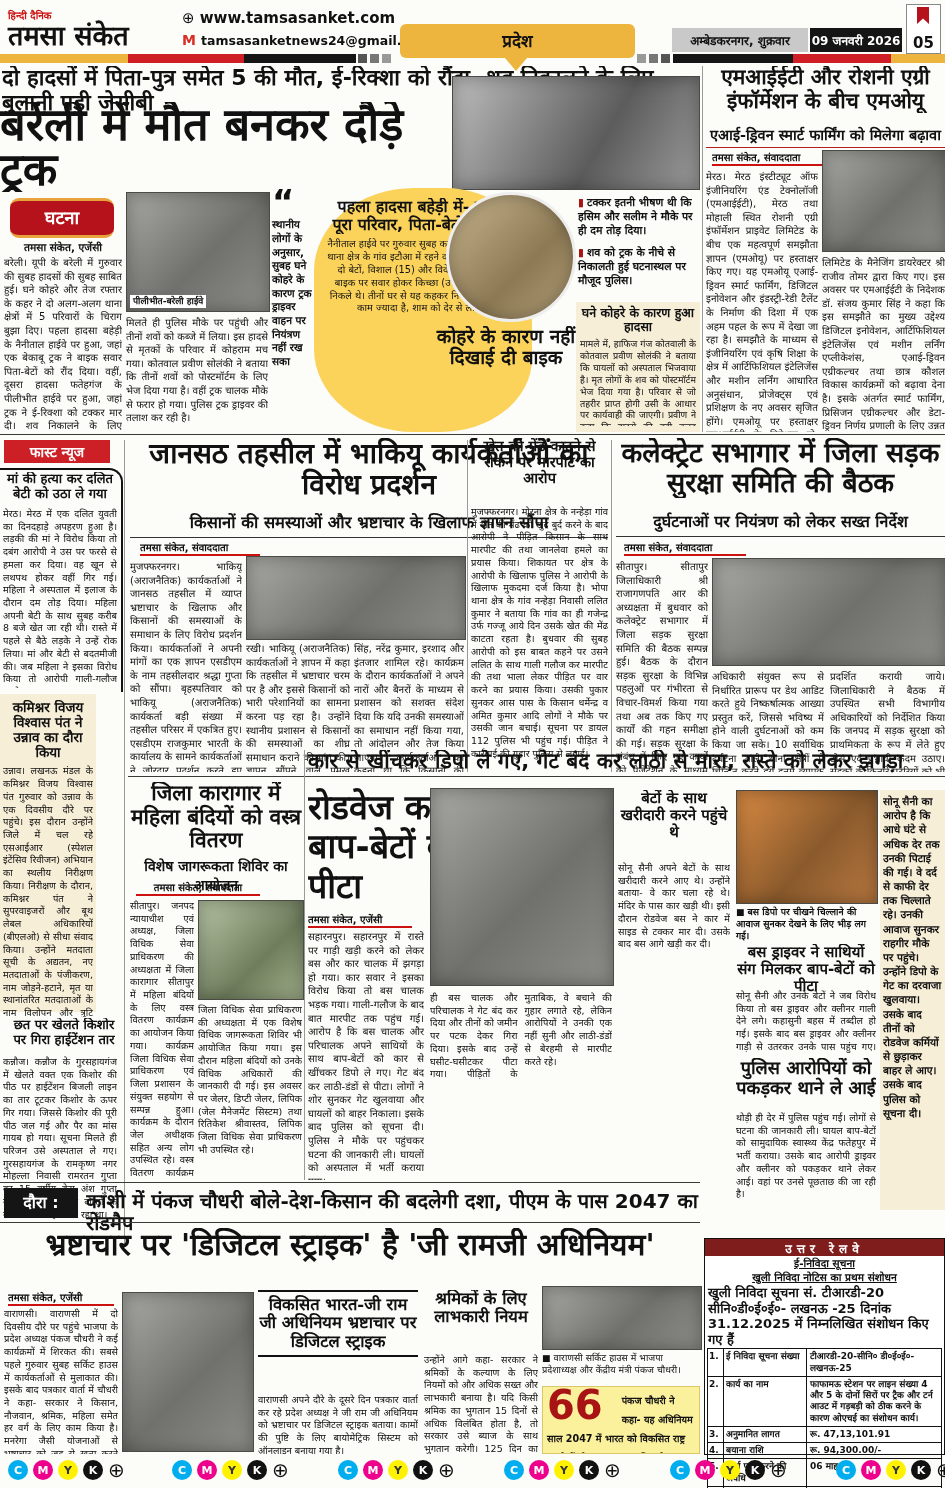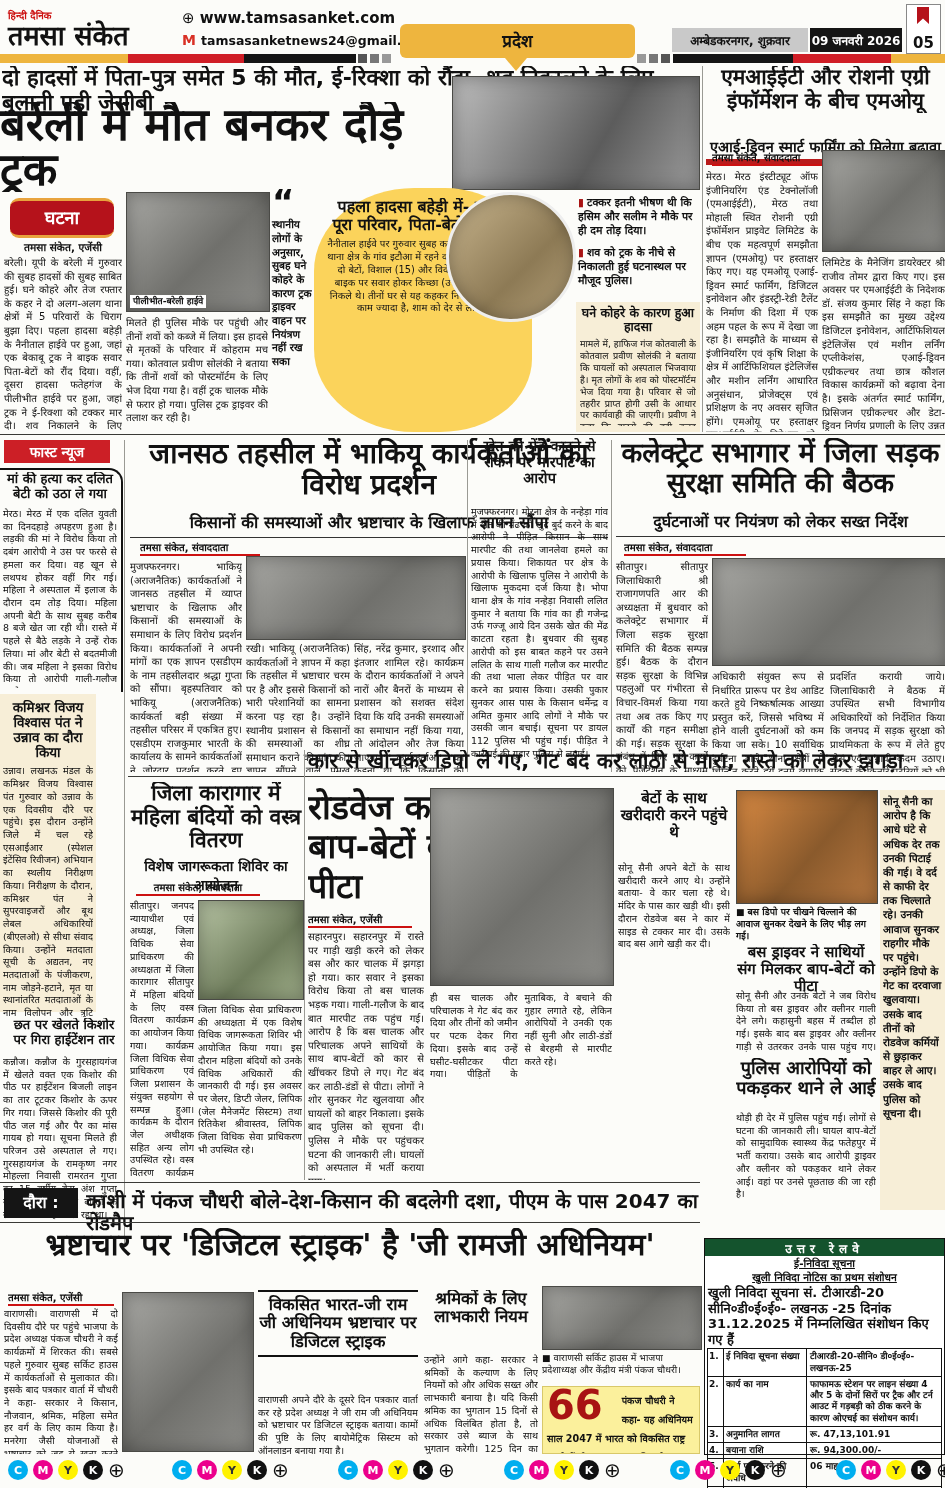--- a/index.html
+++ b/index.html
@@ -97,33 +97,34 @@
   <div class="abs" style="left:272px;top:192px;width:42px;height:240px;">
     <div class="xb" style="font-size:34px;line-height:.6;">“</div>
     <div class="b" style="font-size:10.5px;line-height:1.3;margin-top:6px;">स्थानीय लोगों के अनुसार, सुबह घने कोहरे के कारण ट्रक ड्राइवर वाहन पर नियंत्रण नहीं रख सका</div>
   </div>
 
   <div class="abs" style="left:314px;top:188px;width:218px;height:244px;background:#fbd35b;border-radius:46% 40% 42% 46% / 34% 30% 30% 34%;padding:10px 12px;box-sizing:border-box;">
     <div class="xb ctr hl" style="font-size:16px;">पहला हादसा बहेड़ी में- उजड़ा पूरा परिवार, पिता-बेटों की मौत</div>
     <div class="ctr" style="font-size:9.8px;line-height:1.32;margin-top:4px;overflow:hidden;">नैनीताल हाईवे पर गुरुवार सुबह करीब 8 बजे देवरनिया थाना क्षेत्र के गांव इटौआ में रहने वाले पप्पू (55) अपने दो बेटों, विशाल (15) और विवेक (20) के साथ बाइक पर सवार होकर किच्छा (उत्तराखंड) की ओर निकले थे। तीनों घर से यह कहकर निकले थे कि आज काम ज्यादा है, शाम को देर से लौटेंगे।</div>
   </div>
   <div class="abs photo-warm" style="left:446px;top:192px;width:124px;height:124px;border-radius:50%;border:3px solid #eee;box-shadow:inset 0 0 16px rgba(0,0,0,.3);"></div>
+  <div class="abs xb ctr hl" style="left:436px;top:326px;width:140px;font-size:19px;">कोहरे के कारण नहीं दिखाई दी बाइक</div>
 
   <div class="abs" style="left:578px;top:196px;width:122px;">
     <div class="b" style="font-size:10.8px;line-height:1.3;margin-bottom:8px;"><span class="bullet-sq">▮</span><span>टक्कर इतनी भीषण थी कि हसिम और सलीम ने मौके पर ही दम तोड़ दिया।</span></div>
     <div class="b" style="font-size:10.8px;line-height:1.3;"><span class="bullet-sq">▮</span><span>शव को ट्रक के नीचे से निकालती हुई घटनास्थल पर मौजूद पुलिस।</span></div>
   </div>
   <div class="abs cream" style="left:576px;top:302px;width:124px;height:130px;padding:4px;box-sizing:border-box;">
     <div class="xb ctr" style="font-size:12.5px;line-height:1.15;">घने कोहरे के कारण हुआ हादसा</div>
     <div class="just" style="font-size:9.2px;line-height:1.3;margin-top:3px;overflow:hidden;height:88px;">मामले में, हाफिज गंज कोतवाली के कोतवाल प्रवीण सोलंकी ने बताया कि घायलों को अस्पताल भिजवाया है। मृत लोगों के शव को पोस्टमॉर्टम भेज दिया गया है। परिवार से जो तहरीर प्राप्त होगी उसी के आधार पर कार्यवाही की जाएगी। प्रवीण ने कहा कि हादसे की बड़ी वजह कोहरा है। कोहरे की वजह से हादसा हुआ है।</div>
   </div>
 
   <div class="abs vrule" style="left:702px;top:66px;height:366px;"></div>
   <div class="abs xb ctr hl" style="left:706px;top:66px;width:239px;font-size:21px;">एमआईईटी और रोशनी एग्री इंफॉर्मेशन के बीच एमओयू</div>
-  <div class="abs xb ctr" style="left:706px;top:124px;width:239px;font-size:14.5px;border-bottom:6px solid #b91c1c;padding-bottom:3px;margin-top:12px;">एआई-ड्रिवन स्मार्ट फार्मिंग को मिलेगा बढ़ावा</div>
+  <div class="abs xb ctr" style="left:706px;top:124px;width:239px;font-size:14.5px;border-bottom:1px solid #b91c1c;padding-bottom:3px;">एआई-ड्रिवन स्मार्ट फार्मिंग को मिलेगा बढ़ावा</div>
   <div class="abs byline redline" style="left:712px;top:150px;width:118px;font-size:10px;">तमसा संकेत, संवाददाता</div>
   <div class="abs photo" style="left:822px;top:150px;width:123px;height:100px;"></div>
   <div class="abs body just" style="left:706px;top:170px;width:112px;height:262px;">मेरठ। मेरठ इंस्टीट्यूट ऑफ इंजीनियरिंग एंड टेक्नोलॉजी (एमआईईटी), मेरठ तथा मोहाली स्थित रोशनी एग्री इंफॉर्मेशन प्राइवेट लिमिटेड के बीच एक महत्वपूर्ण समझौता ज्ञापन (एमओयू) पर हस्ताक्षर किए गए। यह एमओयू एआई-ड्रिवन स्मार्ट फार्मिंग, डिजिटल इनोवेशन और इंडस्ट्री-रेडी टैलेंट के निर्माण की दिशा में एक अहम पहल के रूप में देखा जा रहा है। समझौते के माध्यम से इंजीनियरिंग एवं कृषि शिक्षा के क्षेत्र में आर्टिफिशियल इंटेलिजेंस और मशीन लर्निंग आधारित अनुसंधान, प्रोजेक्ट्स एवं प्रशिक्षण के नए अवसर सृजित होंगे। एमओयू पर हस्ताक्षर एमआईईटी के निदेशक प्रो. (डॉ.) संजय कुमार सिंह और रोशनी एग्री इंफॉर्मेशन प्राइवेट</div>
   <div class="abs body just" style="left:822px;top:256px;width:123px;height:176px;">लिमिटेड के मैनेजिंग डायरेक्टर श्री राजीव तोमर द्वारा किए गए। इस अवसर पर एमआईईटी के निदेशक डॉ. संजय कुमार सिंह ने कहा कि इस समझौते का मुख्य उद्देश्य डिजिटल इनोवेशन, आर्टिफिशियल इंटेलिजेंस एवं मशीन लर्निंग एप्लीकेशंस, एआई-ड्रिवन एग्रीकल्चर तथा छात्र कौशल विकास कार्यक्रमों को बढ़ावा देना है। इसके अंतर्गत स्मार्ट फार्मिंग, प्रिसिजन एग्रीकल्चर और डेटा-ड्रिवन निर्णय प्रणाली के लिए उन्नत तकनीकों को अकादमिक एवं रिसर्च इकोसिस्टम से जोड़ा जाएगा।</div>
 
   <div class="abs hrule" style="left:0;top:434px;width:945px;"></div>
 
   <div class="abs ctr" style="left:4px;top:440px;width:106px;height:23px;background:#cc1f26;color:#fff;line-height:23px;">
     <span class="xb" style="font-size:14px;">फास्ट न्यूज</span>
   </div>
@@ -215,21 +216,21 @@
   <div class="abs photo" style="left:542px;top:1286px;width:158px;height:62px;"></div>
   <div class="abs" style="left:542px;top:1352px;width:158px;font-size:9.3px;font-weight:400;line-height:1.25;">
     <span class="marker">■</span><span>वाराणसी सर्किट हाउस में भाजपा प्रदेशाध्यक्ष और केंद्रीय मंत्री पंकज चौधरी।</span>
   </div>
   <div class="abs" style="left:542px;top:1386px;width:158px;height:68px;background:#fbf09c;border:1px solid #d8c86a;padding:2px 4px;box-sizing:border-box;overflow:hidden;">
     <span class="xb" style="float:left;font-size:40px;line-height:.8;color:#a81313;margin-right:19px;">66</span>
     <span class="b" style="font-size:9.6px;line-height:1.3;">पंकज चौधरी ने कहा- यह अधिनियम साल 2047 में भारत को विकसित राष्ट्र बनाने में मील का पत्थर साबित होगा। वहीं, उन्होंने प्रदेश सरकार के आने वाले आम बजट को 'आम जन का बजट' बताया।</span>
   </div>
 
   <div class="abs" style="left:704px;top:1238px;width:241px;height:217px;background:#fff;border:1.5px solid #111;box-sizing:border-box;">
-    <div class="ctr" style="background:#14532d;color:#fff;height:17px;line-height:17px;">
+    <div class="ctr" style="background:#7f1d1d;color:#fff;height:17px;line-height:17px;">
       <span class="xb" style="font-size:12px;letter-spacing:5px;">उत्तर रेलवे</span>
     </div>
     <div class="xb ctr" style="font-size:10.5px;text-decoration:underline;">ई-निविदा सूचना</div>
     <div class="xb ctr" style="font-size:10.5px;text-decoration:underline;">खुली निविदा नोटिस का प्रथम संशोधन</div>
     <div class="b" style="font-size:13px;line-height:1.2;padding:1px 3px;">खुली निविदा सूचना सं. टीआरडी-20 सीनि०डी०ई०ई०- लखनऊ -25 दिनांक 31.12.2025 में निम्नलिखित संशोधन किए गए हैं</div>
     <div style="margin:0 2px;border:1px solid #111;border-top:none;">
       <div class="tender-row">
           <div class="tn">1.</div>
           <div class="tl">ई निविदा सूचना संख्या</div>
           <div class="tv">टीआरडी-20-सीनि० डी०ई०ई०- लखनऊ-25</div>

